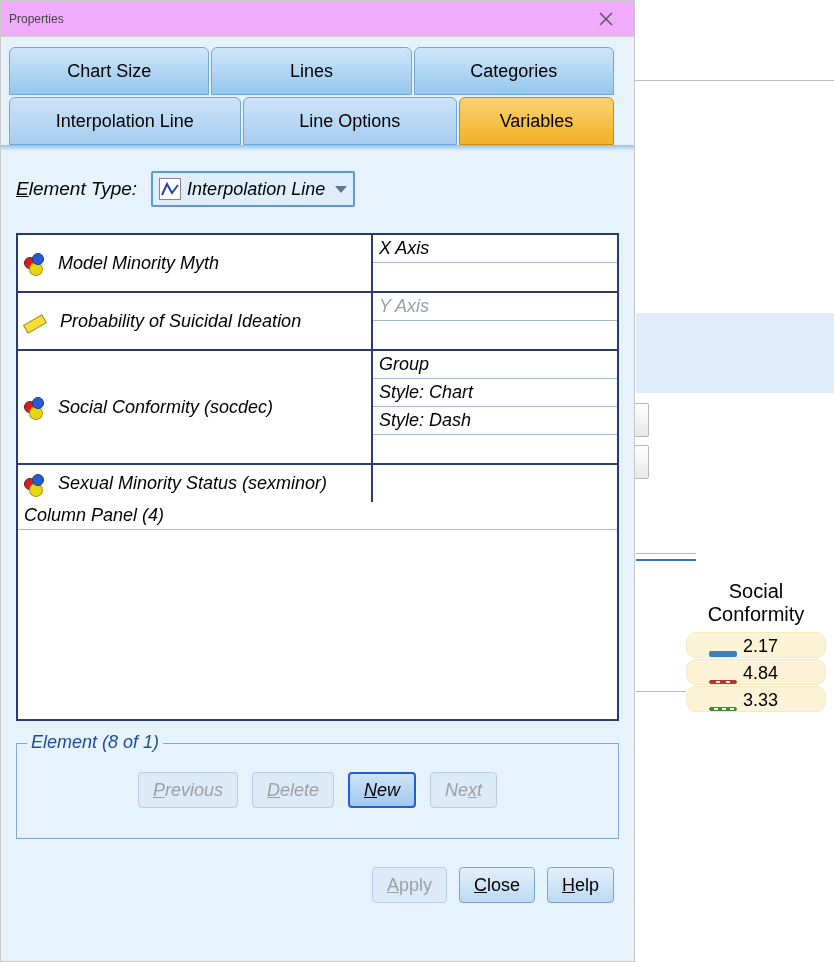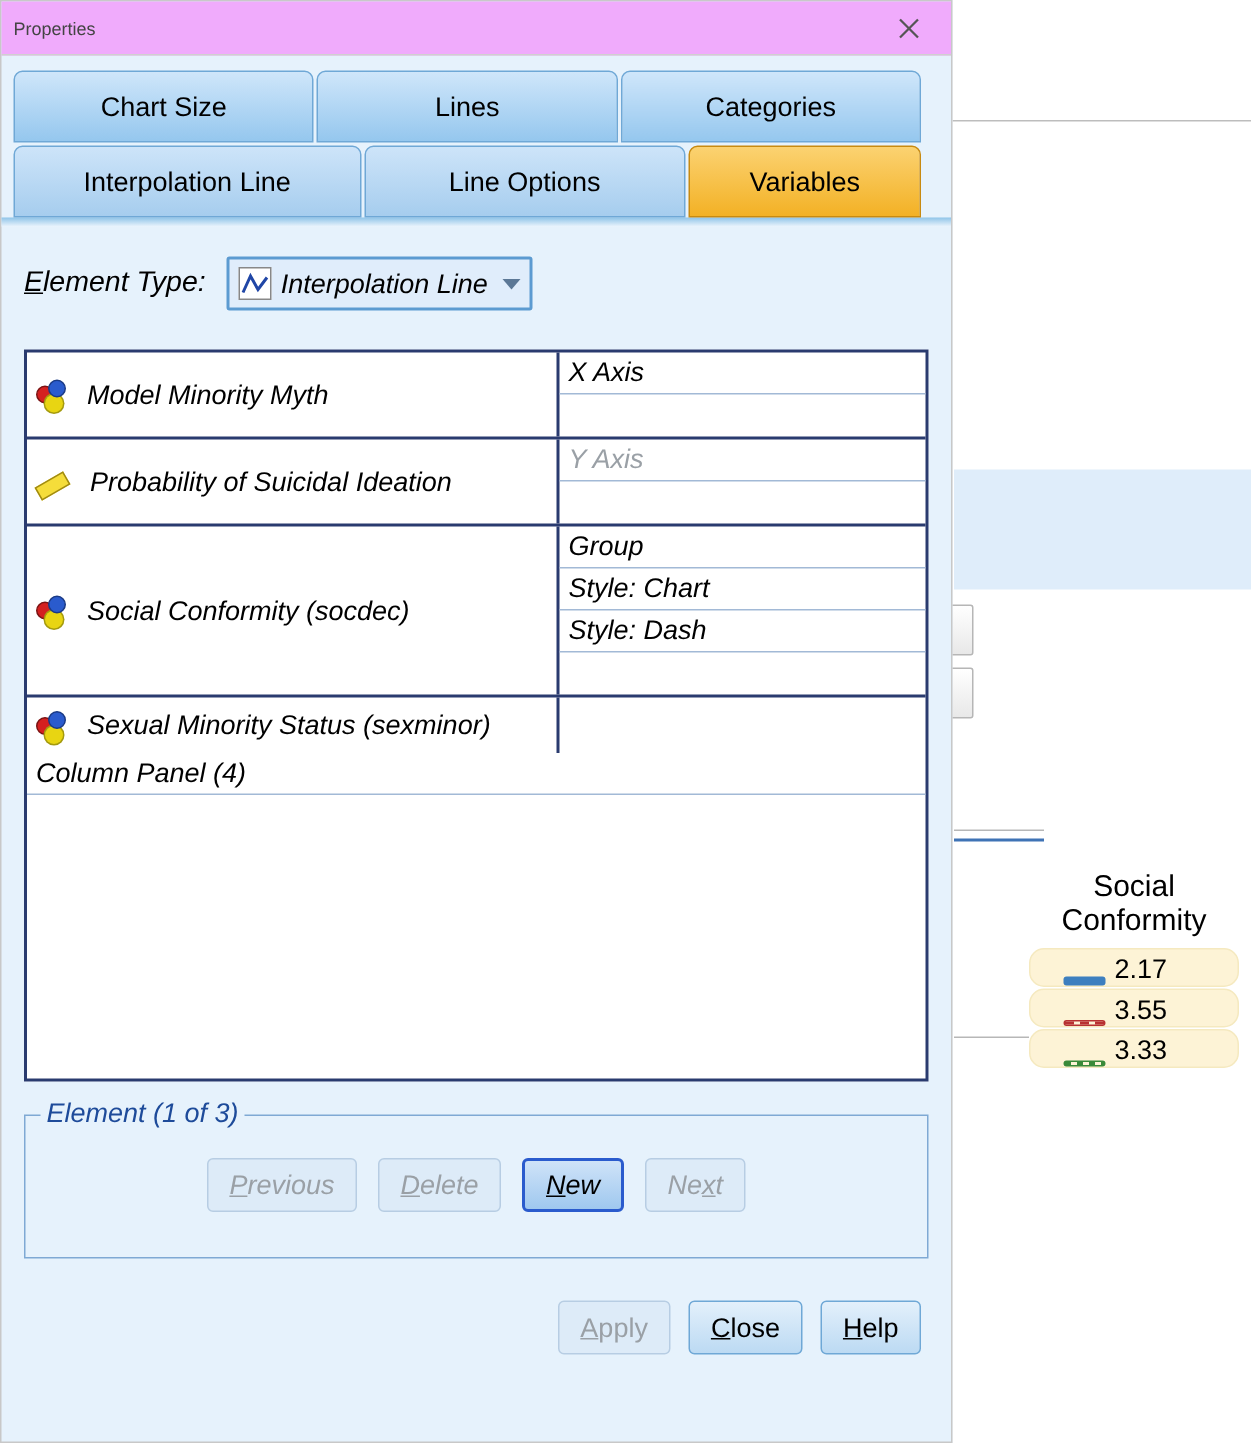--- a/index.html
+++ b/index.html
@@ -351,21 +351,21 @@
     <span>Social</span><br>
     <span>Conformity</span>
   </div>
   <div class="legend-items">
     <div class="li">
       <span class="swatch sw-blue"></span>
       <span>2.17</span>
     </div>
     <div class="li">
       <span class="swatch sw-red dashed"></span>
-      <span>3.55</span>
+      <span>4.84</span>
     </div>
     <div class="li">
       <span class="swatch sw-green dashed"></span>
       <span>3.33</span>
     </div>
   </div>
 </div>
 
 <div class="dialog">
   <div class="title-bar">
@@ -445,21 +445,21 @@
           <span>Sexual Minority Status (sexminor)</span>
         </div>
         <div class="vt-right">
           <div class="vt-cell">Column Panel (4)</div>
           <div class="vt-cell"></div>
         </div>
       </div>
     </div>
 
     <div class="element-group">
-      <span class="legend">Element (1 of 3)</span>
+      <span class="legend">Element (8 of 1)</span>
       <div class="btn-row">
         <div class="btn disabled"><span class="u">P</span>revious</div>
         <div class="btn disabled"><span class="u">D</span>elete</div>
         <div class="btn focus"><span class="u">N</span>ew</div>
         <div class="btn disabled">Ne<span class="u">x</span>t</div>
       </div>
     </div>
   </div>
 
   <div class="bottom-row">

